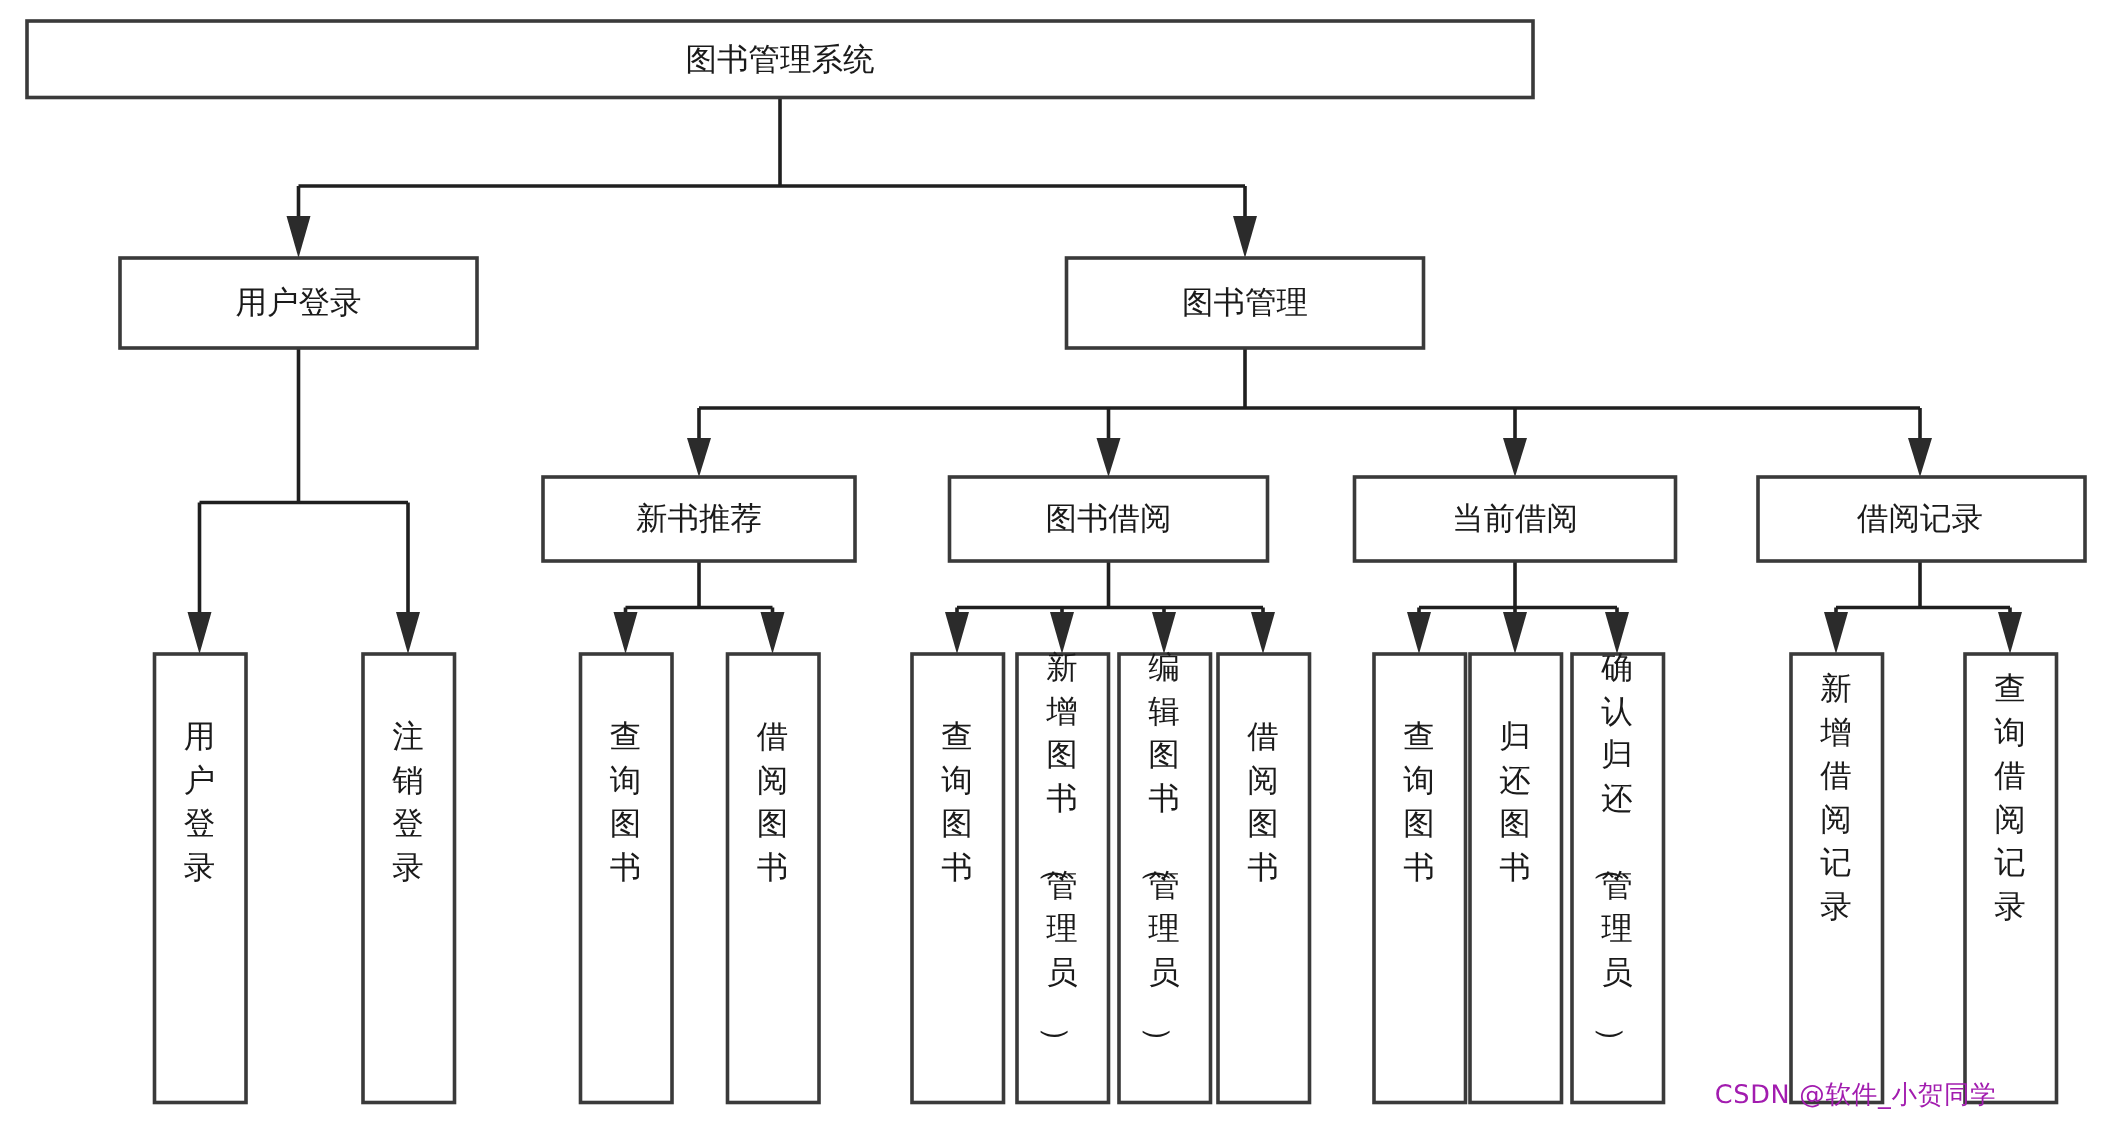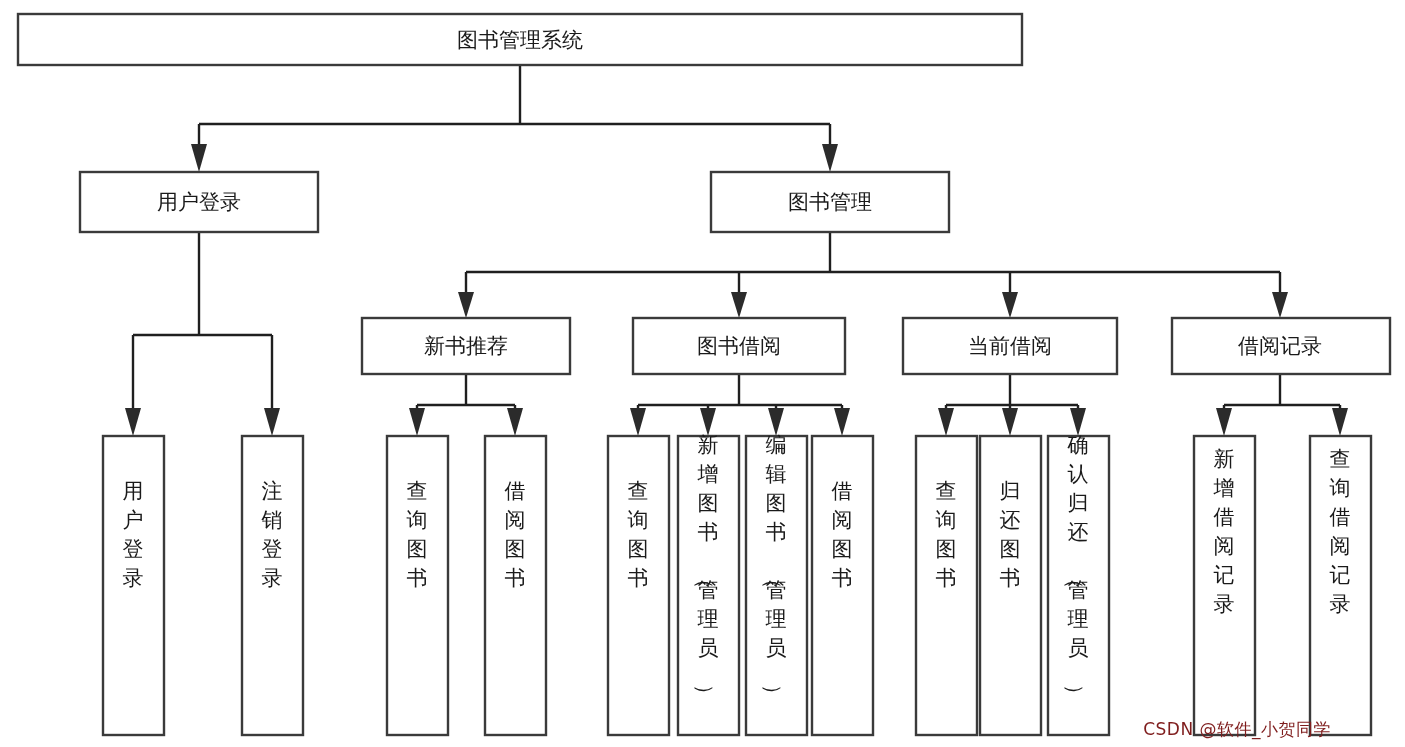--- a/index.html
+++ b/index.html
@@ -52,21 +52,21 @@
   .arrow-head {
     fill: #2b2b2b;
     stroke: none;
   }
   .watermark-text {
     position: absolute;
     right: 8px;
     bottom: 6px;
     font-family: "DejaVu Sans", "Liberation Sans", sans-serif;
     font-size: 17px;
-    color: #7f1d1d;
+    color: #a21caf;
     white-space: nowrap;
     letter-spacing: 0.5px;
   }
 </style>
 </head>
 <body>
 
 <div id="diagram-root">
   <svg class="tree-canvas" viewBox="0 0 1405 747" xmlns="http://www.w3.org/2000/svg">
 

